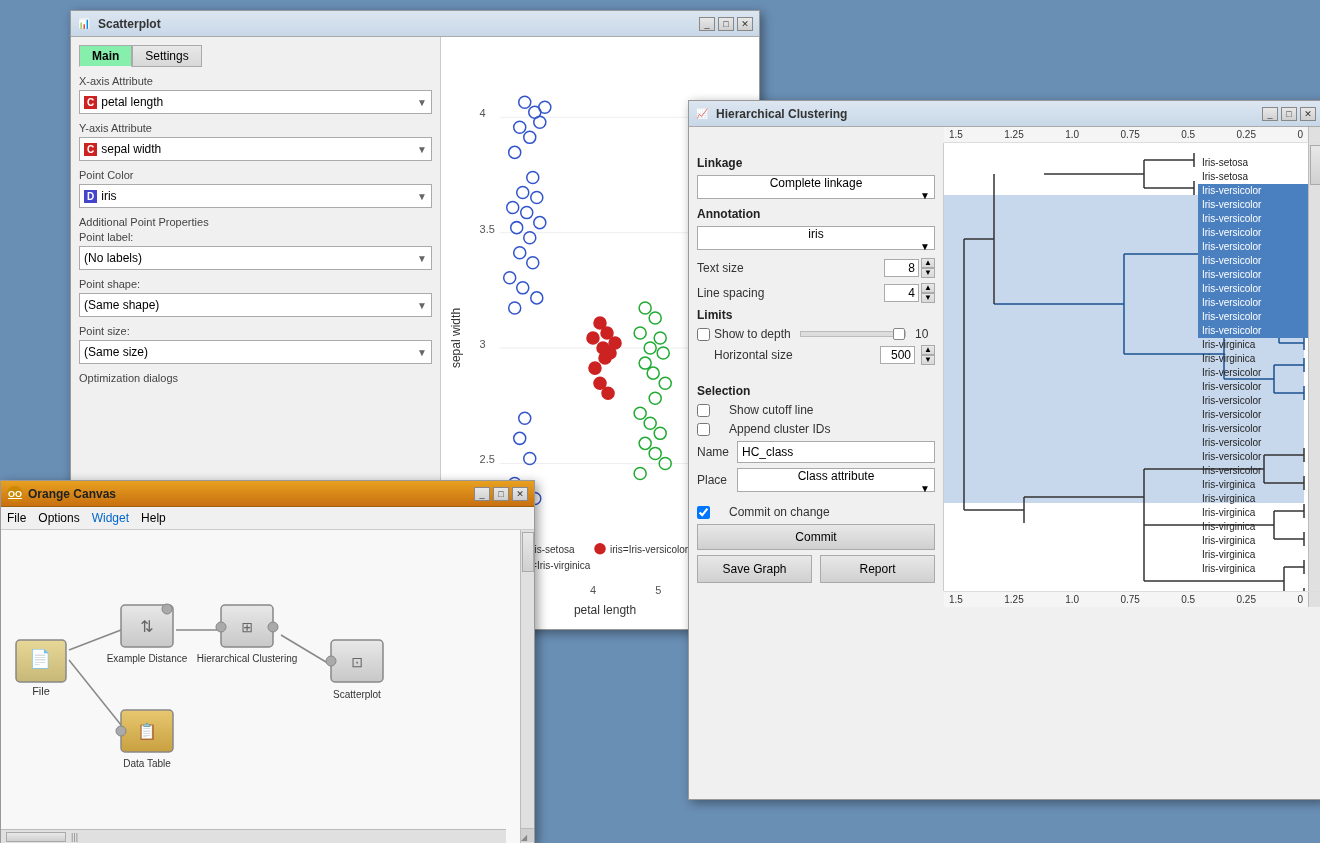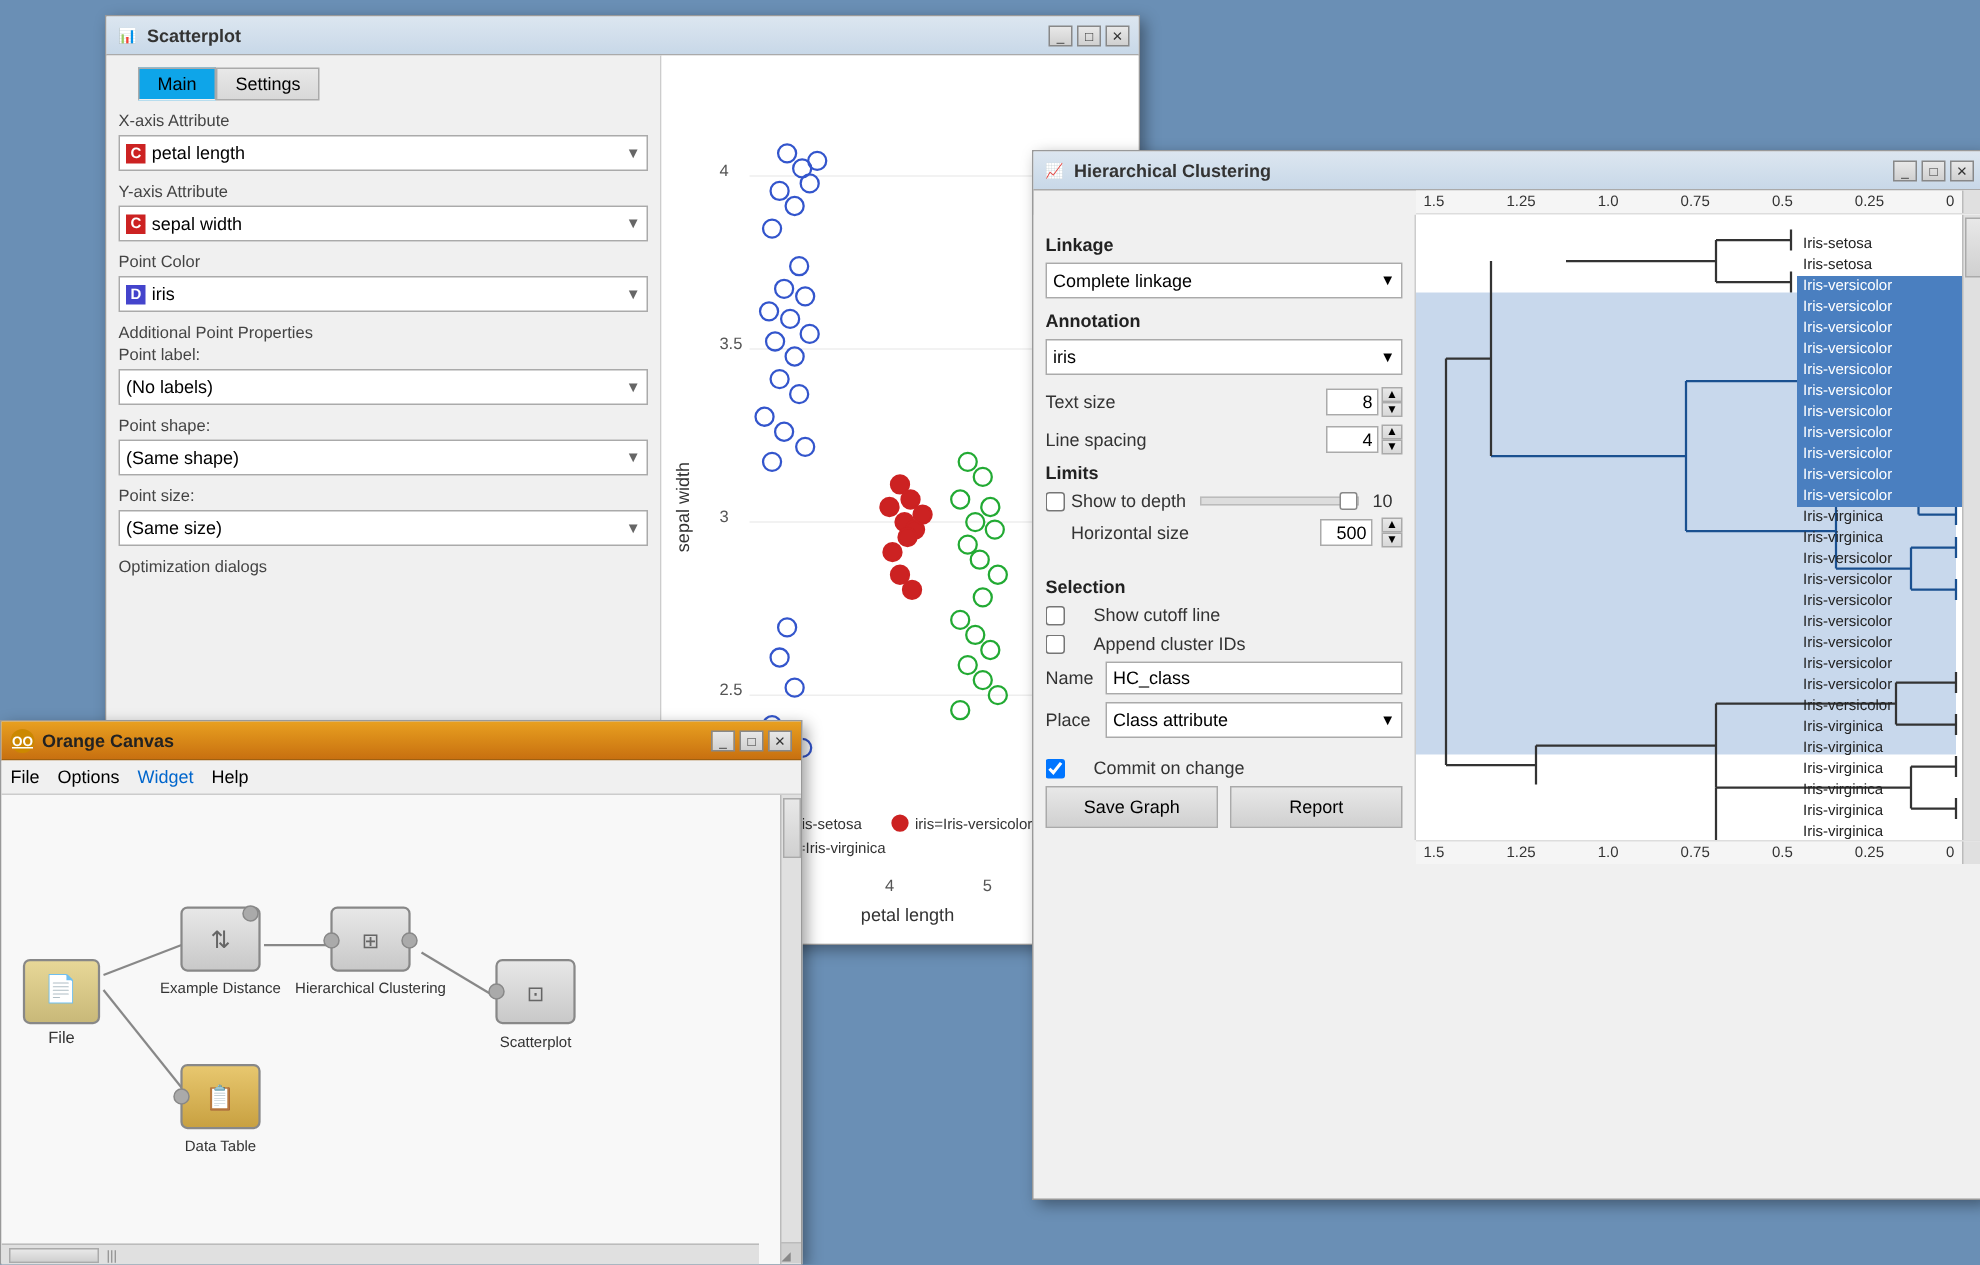--- a/index.html
+++ b/index.html
@@ -85,24 +85,23 @@
       margin-bottom: 8px;
     }
     .scatter-tab {
       padding: 3px 12px;
       border: 1px solid #aaa;
       background: linear-gradient(to bottom, #e8e8e8, #d8d8d8);
       cursor: pointer;
       font-size: 12px;
     }
     .scatter-tab.active {
-      background: #0ea5e9;
+      background: #86efac;
       border-bottom: 1px solid #f0f0f0;
-      font-weight: normal;
-      margin-left: 13px;
+      font-weight: bold;
     }
     .form-group {
       margin-bottom: 8px;
     }
     .form-label {
       font-size: 11px;
       color: #444;
       margin-bottom: 3px;
       display: block;
     }
@@ -184,20 +183,21 @@
     .hc-combo {
       width: 100%;
       height: 24px;
       border: 1px solid #aaa;
       background: white;
       display: flex;
       align-items: center;
       padding: 0 4px;
       cursor: pointer;
       margin-bottom: 8px;
+      flex-direction: column;
     }
     .spinner-row {
       display: flex;
       align-items: center;
       margin-bottom: 5px;
     }
     .spinner-label {
       flex: 1;
       font-size: 12px;
       color: #333;
@@ -640,20 +640,21 @@
         </div>
       </div>
 
       <div style="height:8px;"></div>
 
       <div class="checkbox-row">
         <input type="checkbox" checked="" style="">
         <span class="checkbox-label">Commit on change</span>
       </div>
 
+      <button class="commit-btn">Commit</button>
 
       <div class="footer-buttons">
         <button class="footer-btn">Save Graph</button>
         <button class="footer-btn">Report</button>
       </div>
     </div>
 
     <div class="hc-dendrogram">
       <svg width="100%" height="100%" style="position:absolute; left:0; top:0;">
 

